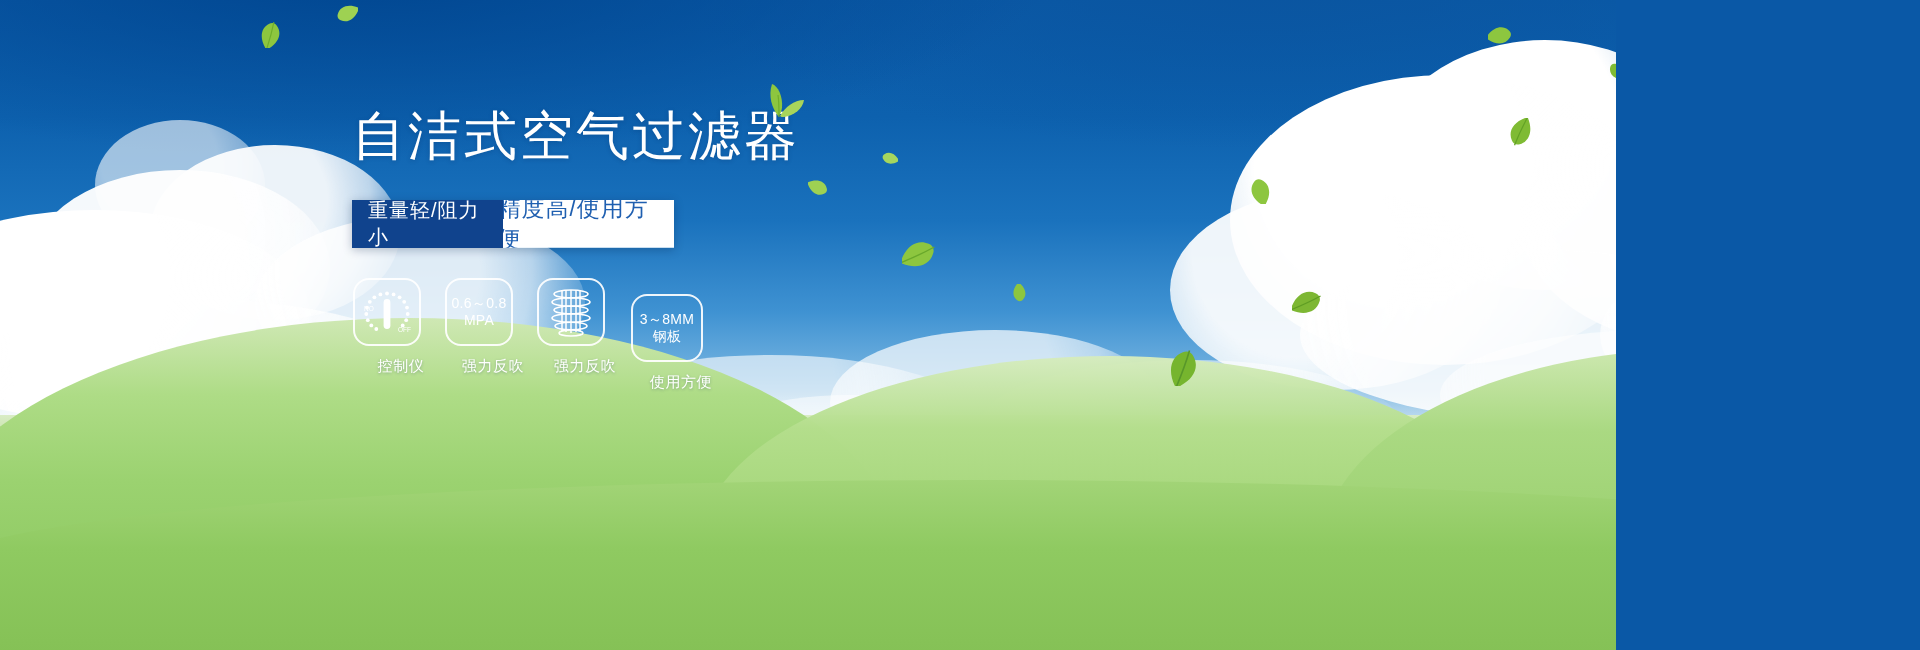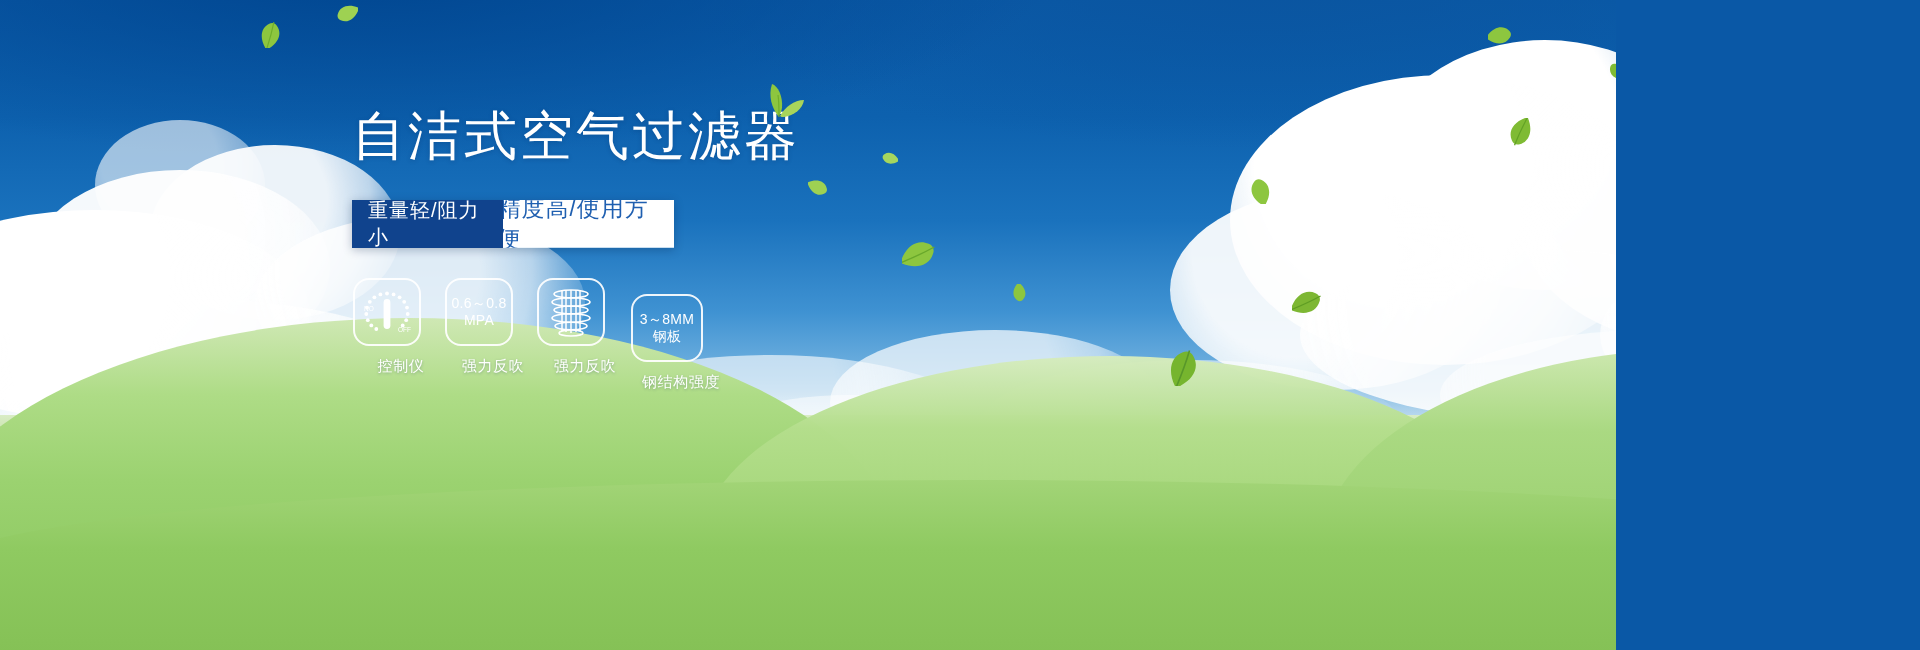--- a/index.html
+++ b/index.html
@@ -414,19 +414,19 @@
           </svg>
         </div>
         <div class="feature-label">强力反吹</div>
       </div>
 
       <div class="feature feature-wide">
         <div class="feature-box">
           <span class="feature-text">3～8MM
 钢板</span>
         </div>
-        <div class="feature-label">钢结构强度</div>
+        <div class="feature-label">使用方便</div>
       </div>
 
 
     </div>
   </div>
 </div>
 
 </body></html>

